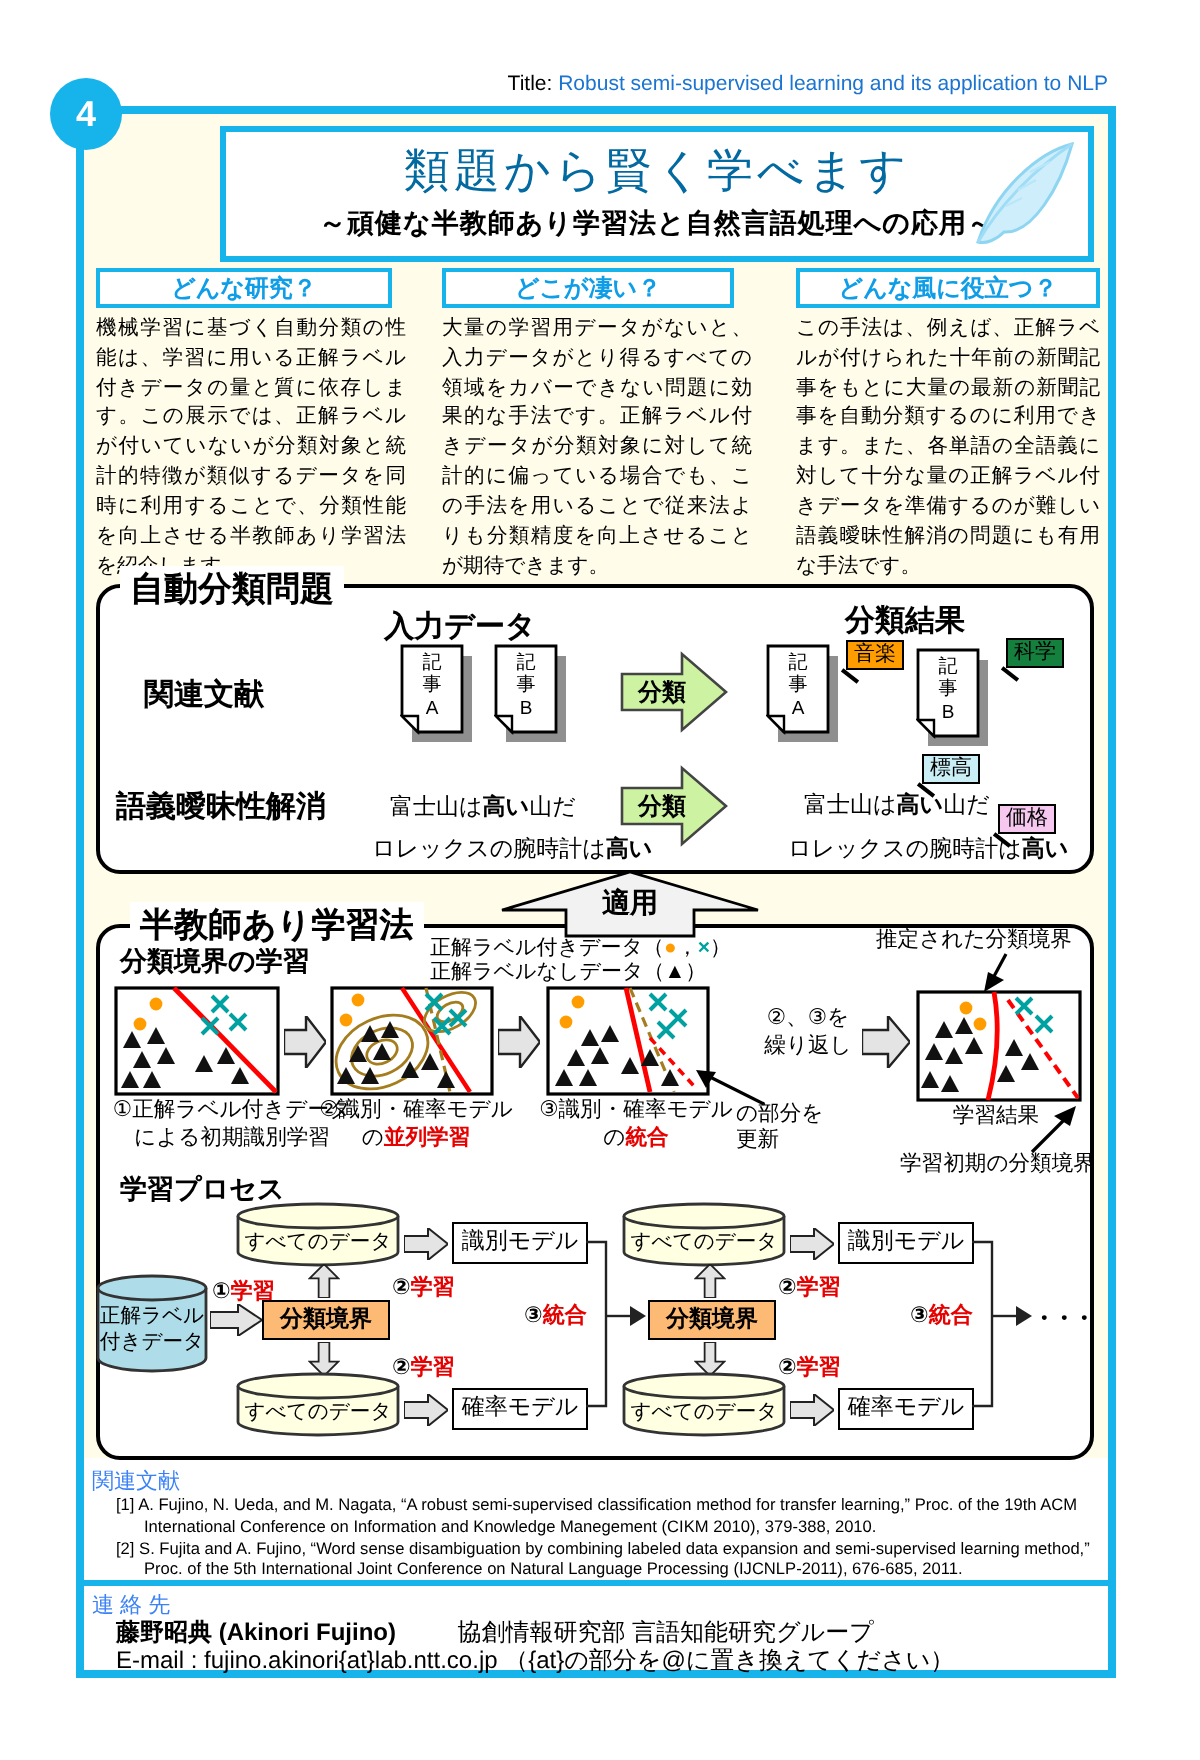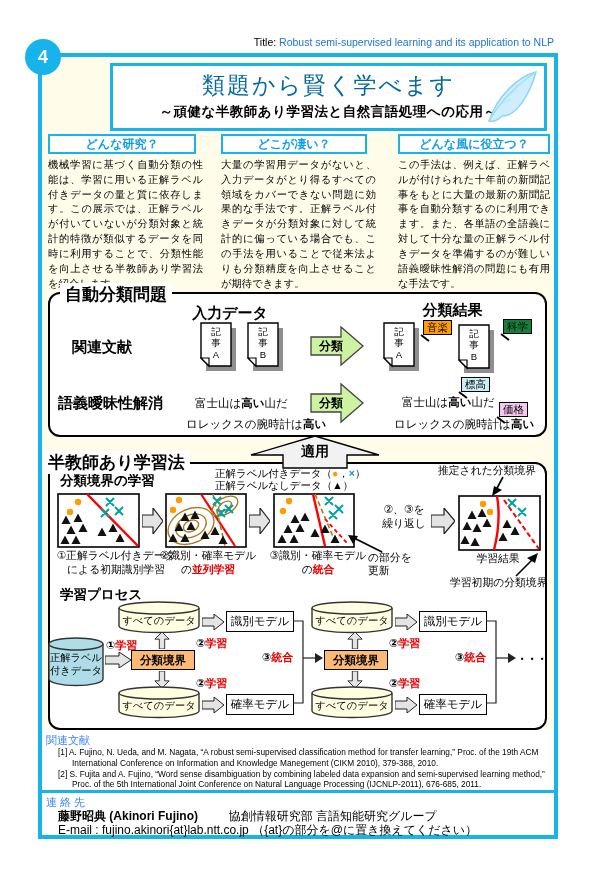--- a/index.html
+++ b/index.html
@@ -148,21 +148,21 @@
   <div class="abs sent" style="left:394px;top:417px;">
     <span>ロレックスの腕時計は</span><span class="b">高い</span>
   </div>
 
   <svg class="abs" style="left:250px;top:434px;z-index:5;" width="130" height="35" viewBox="0 0 130 35">
     <polygon points="1,21 65,2 129,21 97,21 97,34 33,34 33,21" fill="#f2f2f2" stroke="#000" stroke-width="1.4"></polygon>
   </svg>
   <div class="abs b" style="left:250px;top:443px;width:130px;text-align:center;font-size:14px;z-index:6;">適用</div>
 
   <div class="abs wbox" style="left:48px;top:462px;width:495px;height:264px;"></div>
-  <div class="abs box-title" style="left:43px;top:451px;">半教師あり学習法</div>
+  <div class="abs box-title" style="left:65px;top:451px;">半教師あり学習法</div>
 
   <div class="abs sec-title" style="left:60px;top:472px;">分類境界の学習</div>
 
   <div class="abs legend" style="left:215px;top:467px;">
     <span>正解ラベル付きデータ（</span><span style="color:#ff9d00;">●</span><span>，</span><span class="b" style="color:#00a1a1;">×</span><span>）</span>
   </div>
   <div class="abs legend" style="left:215px;top:479px;text-align:center;">
     <span>正解ラベルなしデータ（</span><span>▲</span><span>）</span>
   </div>
 

